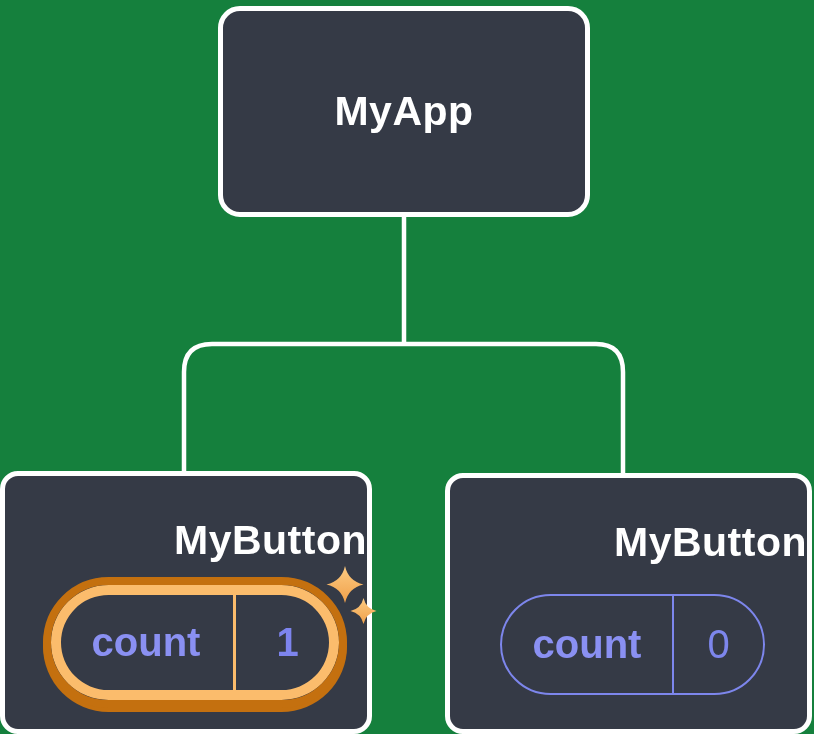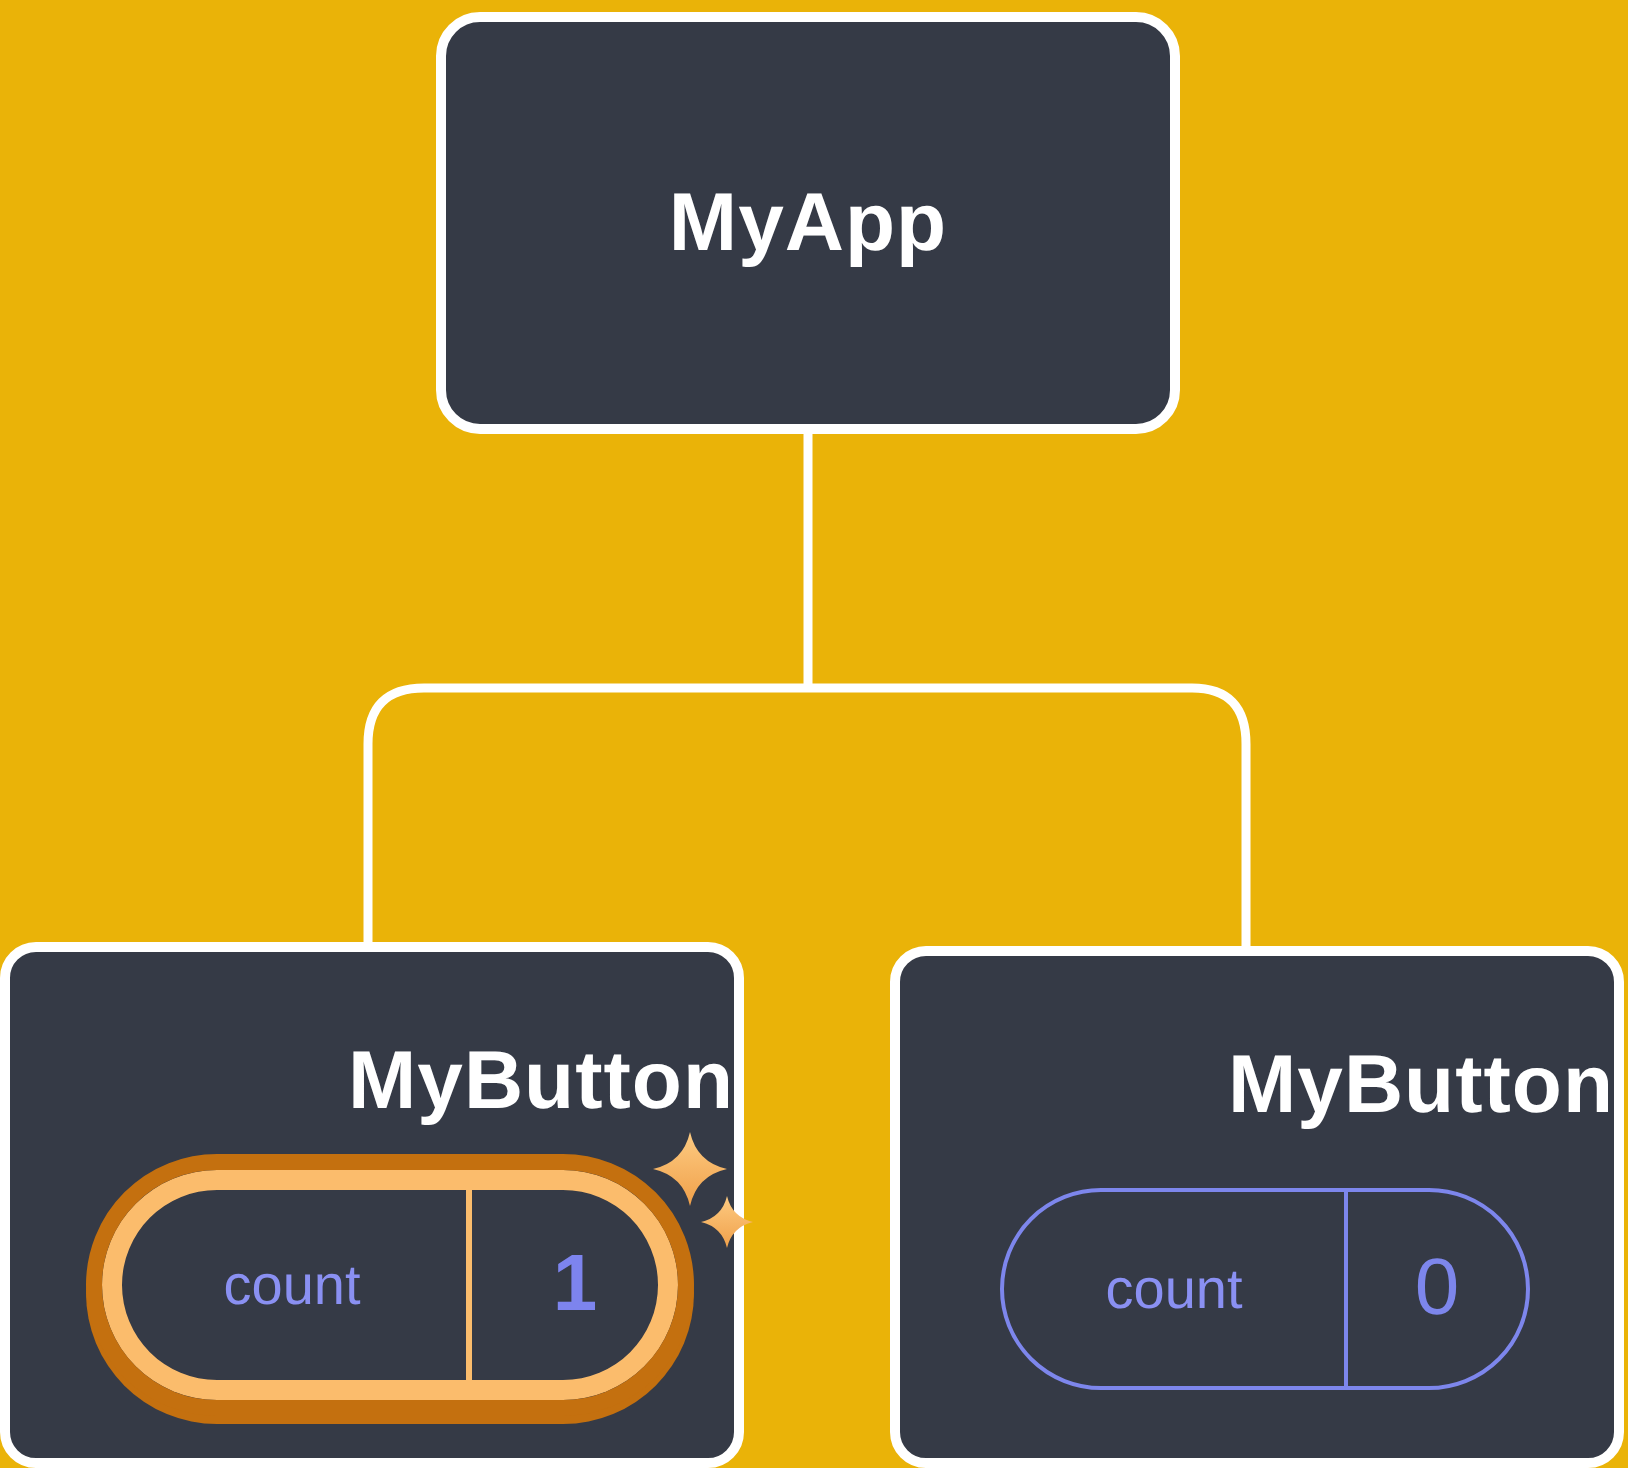--- a/index.html
+++ b/index.html
@@ -4,21 +4,21 @@
 <style>
   html,body{margin:0;padding:0;}
   body{
     width:814px;height:734px;
     font-family:"Liberation Sans","DejaVu Sans",sans-serif;
     overflow:hidden;
   }
   .canvas{
     position:relative;
     width:814px;height:734px;
-    background:#eab308;
+    background:#15803d;
     overflow:hidden;
   }
   .connector-svg{
     position:absolute;left:0;top:0;width:814px;height:734px;
     z-index:1;
   }
   .node{
     position:absolute;
     background:#353a46;
     border:5px solid #ffffff;
@@ -98,22 +98,22 @@
   .pill-plain .pill-divider{
     width:2px;
     background:#7d86ec;
   }
   .pill-plain .pill-cell-value{
     width:89px;
     display:flex;align-items:center;justify-content:center;
   }
   .state-name{
     color:#8a90f2;
-    font-size:28px;
-    font-weight:400;
+    font-size:40px;
+    font-weight:700;
     white-space:nowrap;
   }
   .state-value{
     color:#7d86ec;
     font-size:40px;
     font-weight:400;
   }
   .state-value.bold{
     color:#7d84ee;
     font-weight:700;

